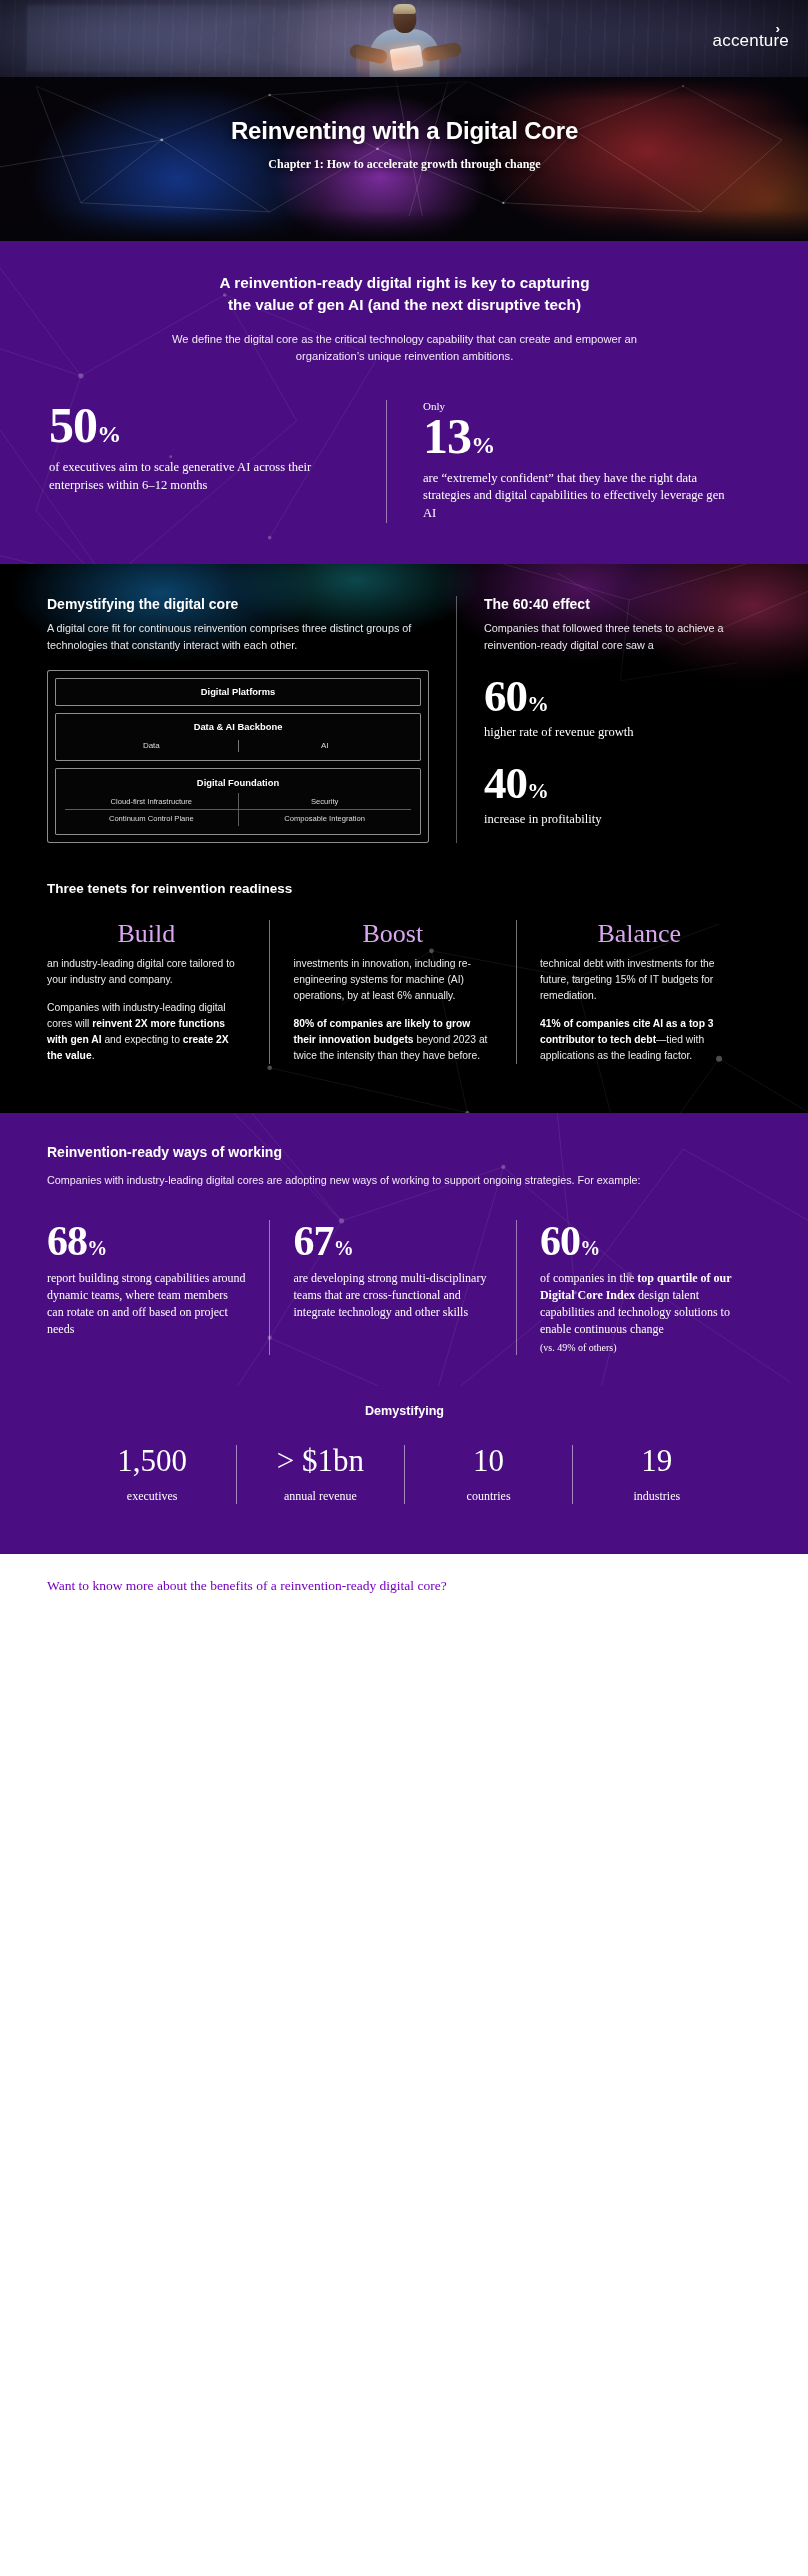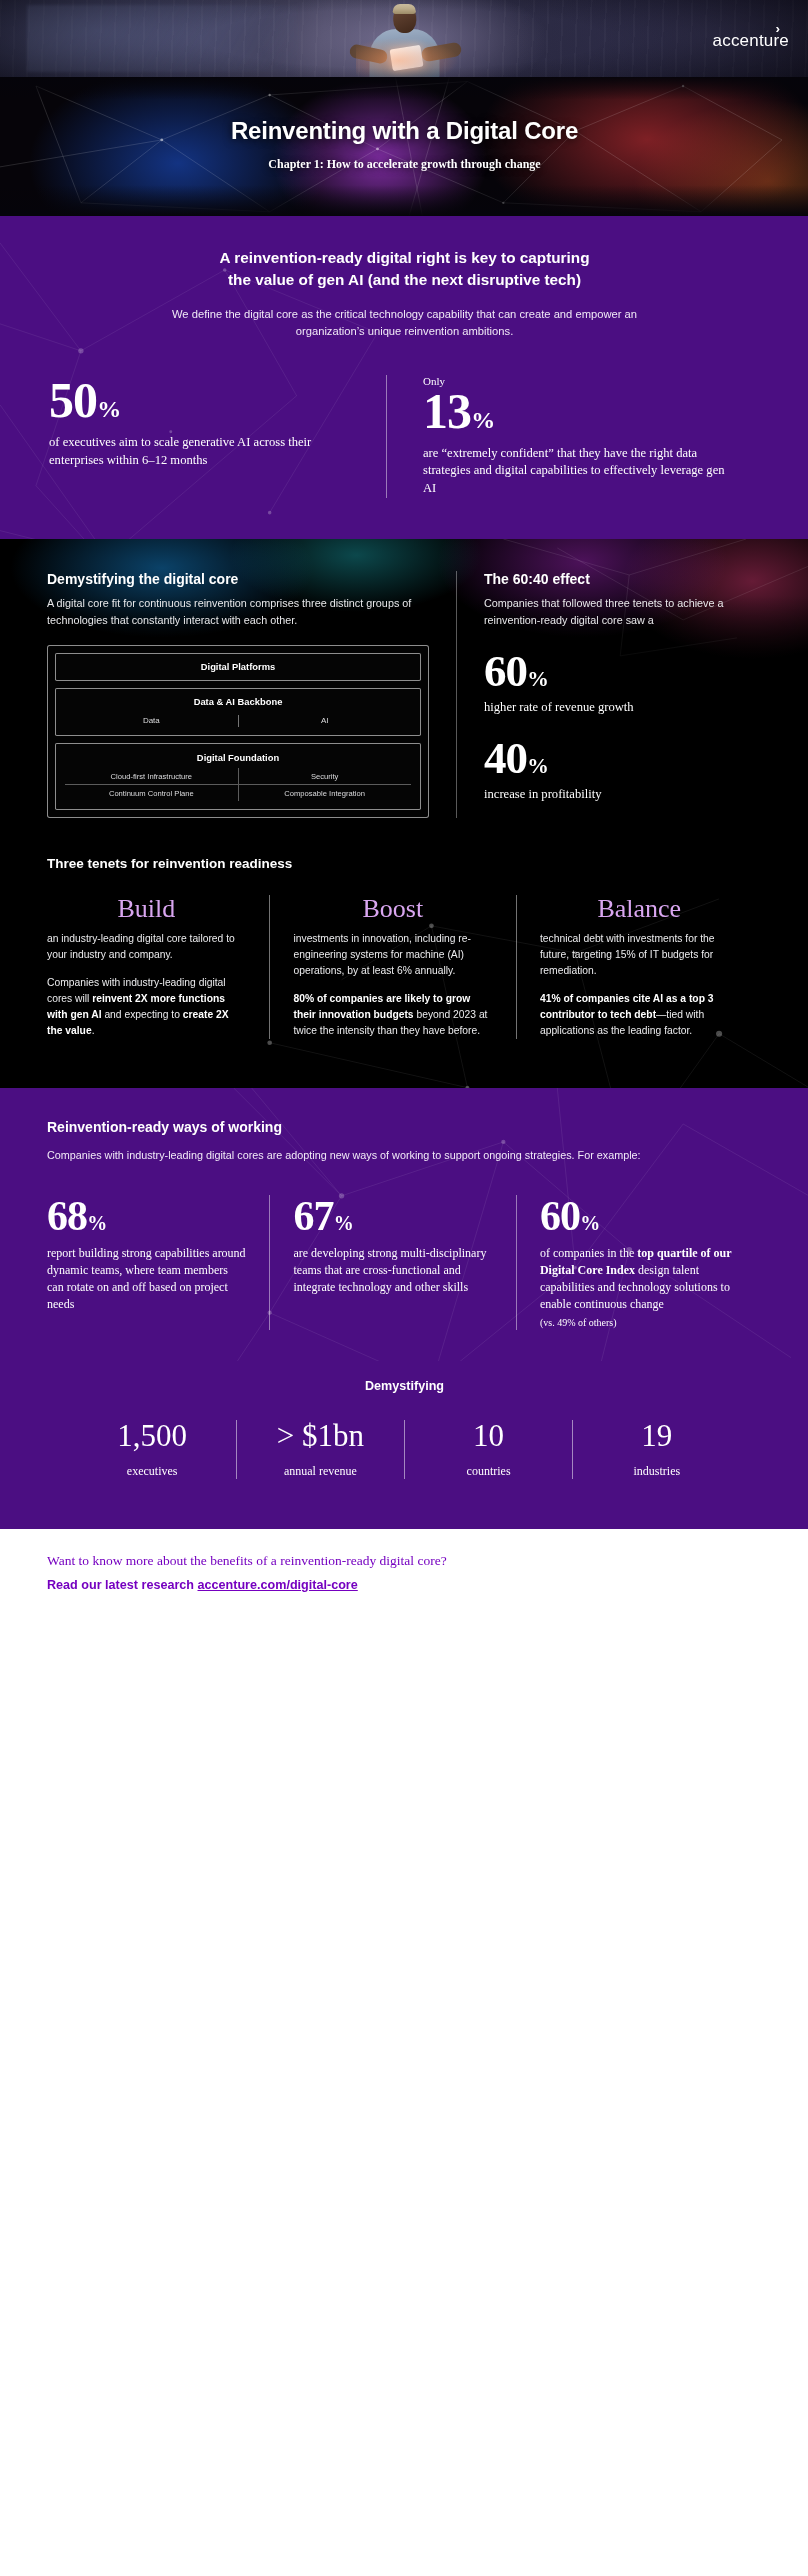--- a/index.html
+++ b/index.html
@@ -79,21 +79,21 @@
     margin:0 9px -2.7px 0; letter-spacing:0;
     transform:skewX(-7.2px) scaleY(1.15);
   }
   .acc-logo .word{
     display:block; font-size:17px; letter-spacing:0.2px; color:#fff;
     font-family:"Liberation Sans", sans-serif; font-weight:400;
   }
 
   
   .title-band{
-    position:relative; height:139px; width:809px; overflow:hidden;
+    position:relative; height:164px; width:809px; overflow:hidden;
     background:
       radial-gradient(ellipse 153px 117px at 47% 60%, rgba(200,70,255,.60), rgba(80,10,110,0) 70%),
       radial-gradient(ellipse 207px 135px at 22% 62%, rgba(30,90,230,.55), rgba(5,20,70,0) 72%),
       radial-gradient(ellipse 234px 135px at 80% 45%, rgba(225,55,60,.55), rgba(70,8,12,0) 72%),
       radial-gradient(ellipse 180px 108px at 95% 75%, rgba(255,120,40,.35), rgba(40,10,0,0) 75%),
       #060409;
   }
   .net{ position:absolute; inset:0; opacity:.85; }
   .title-band .fade-top{
     position:absolute; left:0; right:0; top:0; height:23.4px;
@@ -503,19 +503,16 @@
       <div class="demo-col">
         <div class="demo-num">19</div>
         <div class="demo-lbl">industries</div>
       </div>
     </div>
   </div>
   <div class="purple-band-bottom"></div>
 
   <div class="footer">
     <div class="foot-q">Want to know more about the benefits of a reinvention-ready digital core?</div>
-    <div class="foot-cta">
-      <span>Read our latest research </span><a href="#">accenture.com/digital-core</a>
-    </div>
   </div>
 
 </div>
 
 
 </body></html>

